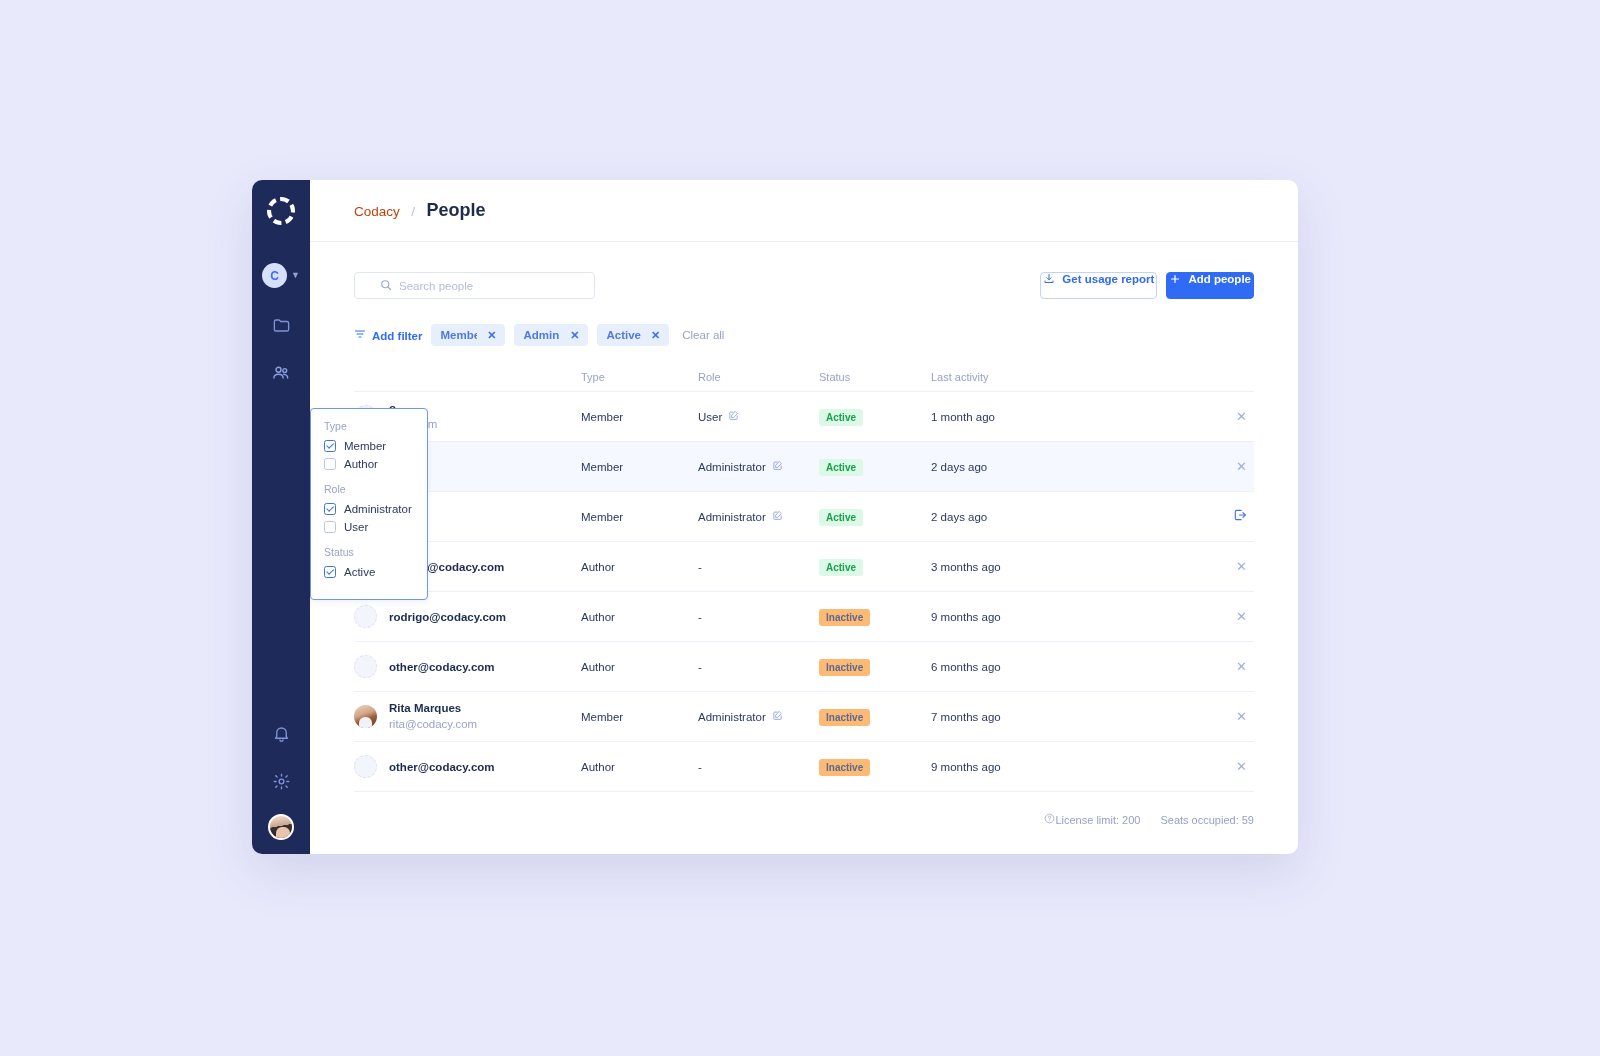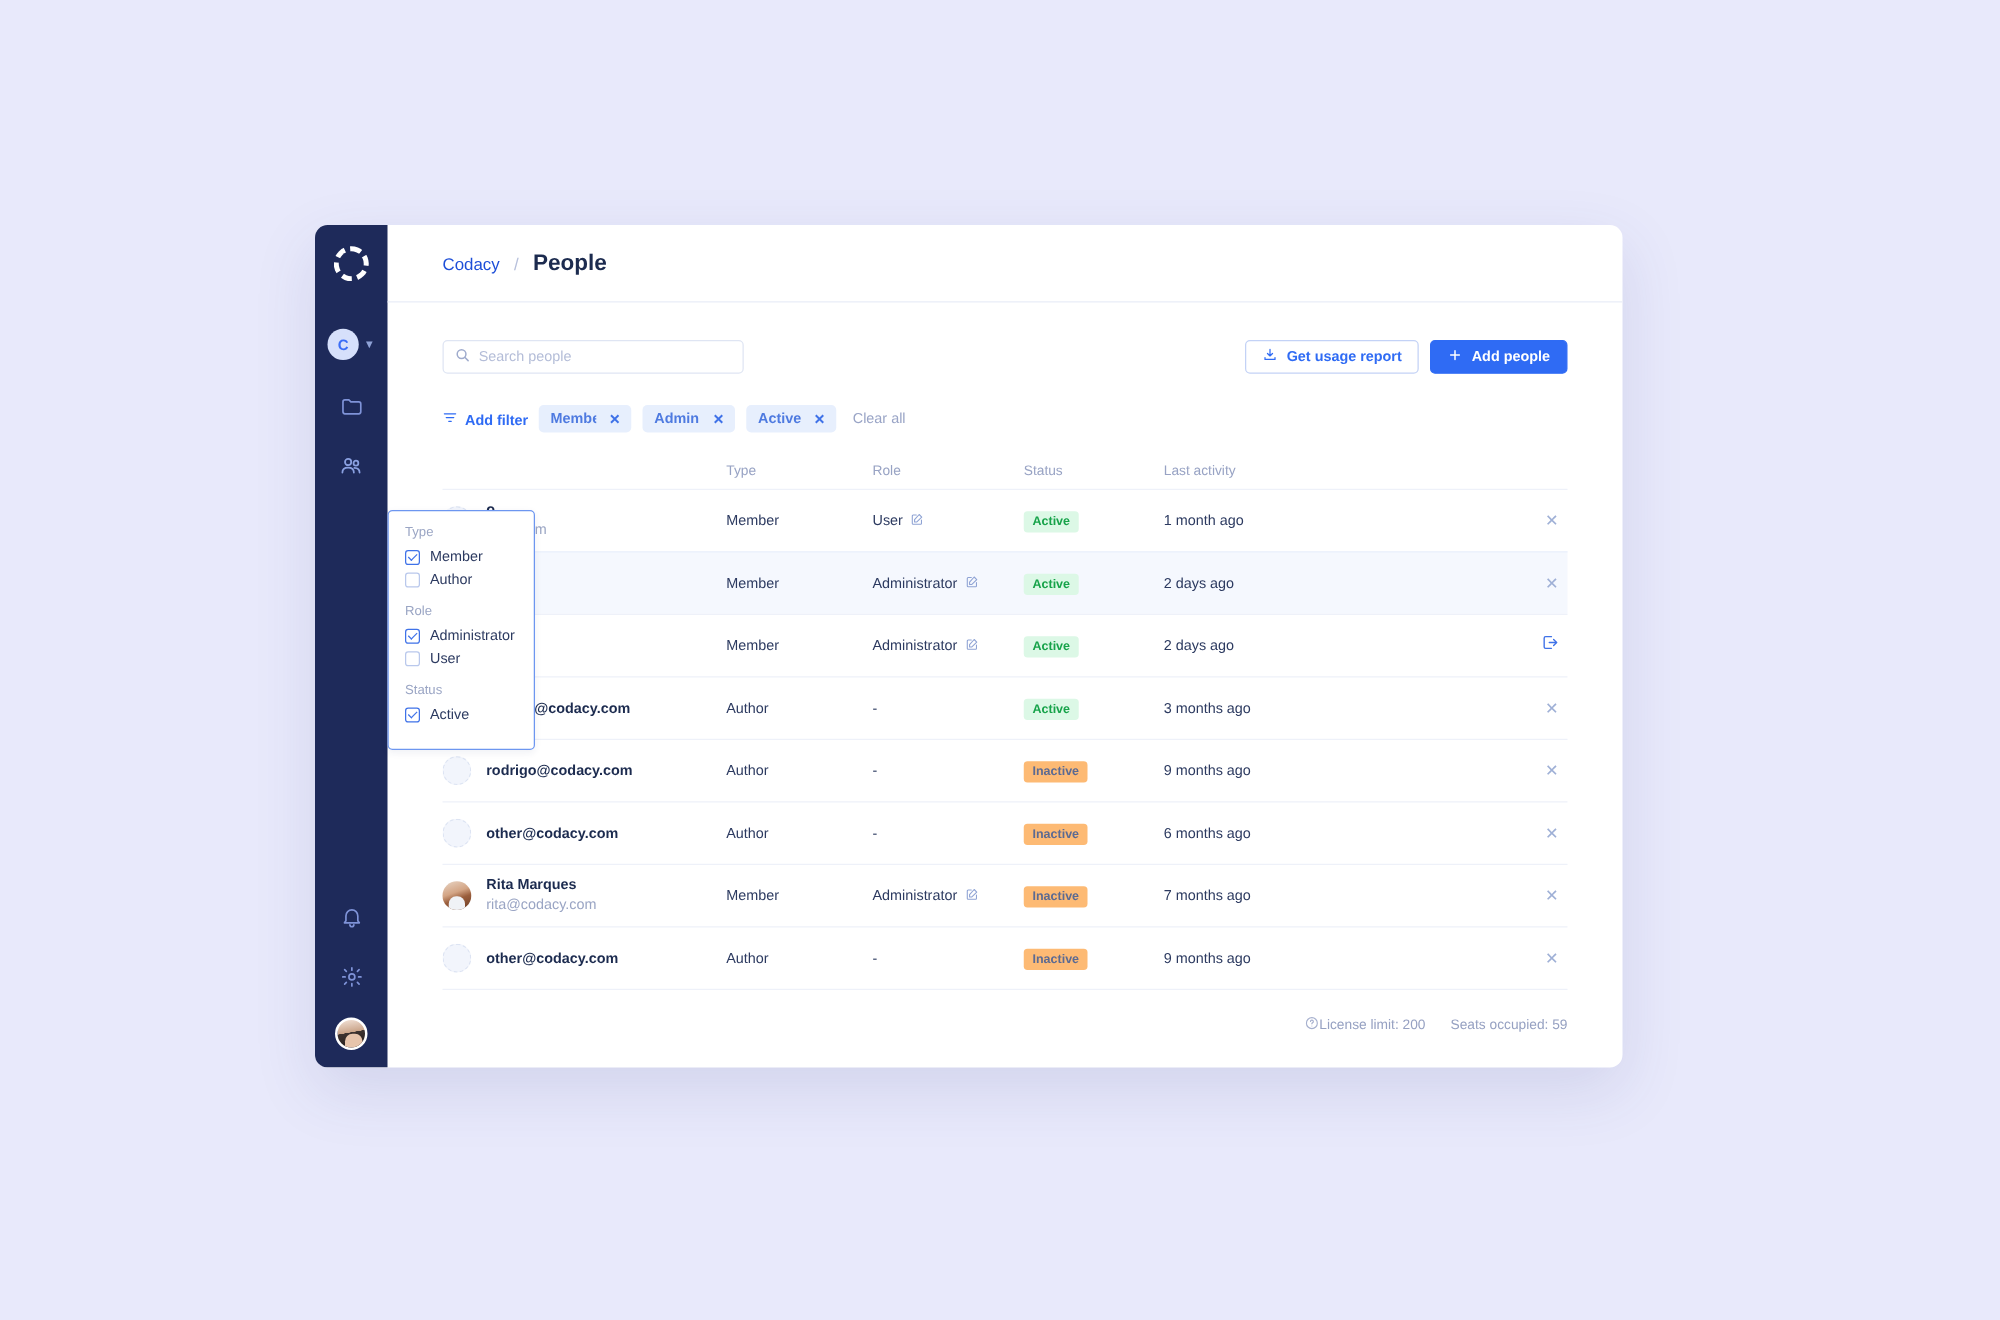--- a/index.html
+++ b/index.html
@@ -57,43 +57,43 @@
   }
 
   
   #main { flex: 1; display: flex; flex-direction: column; min-width: 0; position: relative; }
 
   #topbar {
     height: 62px; flex: 0 0 62px;
     border-bottom: 1px solid #e9edf7;
     display: flex; align-items: center; padding-left: 44px;
   }
-  .crumb { font-size: 13.5px; color: #1d4ed8; }
+  .crumb { font-size: 13.5px; color: #c2410c; }
   .crumb-sep { font-size: 13.5px; color: #b7c0dc; margin: 0 7px; }
   .crumb-current { font-size: 18px; color: #1c2b4f; font-weight: bold; }
 
   #content { flex: 1; padding: 30px 44px 0 44px; position: relative; }
 
   
   .toolbar { display: flex; align-items: center; justify-content: space-between; }
   .search-box {
     width: 241px; height: 27px;
     border: 1px solid #dfe5f3; border-radius: 4px;
-    display: flex; align-items: center; padding: 0 9px; gap: 7px;
+    display: flex; align-items: center; padding: 0 25px; gap: 7px;
     background: #fff;
   }
   .search-box input {
     border: 0; outline: none; flex: 1; font-size: 11.5px;
     font-family: "Liberation Sans", sans-serif; color: #5a6892;
   }
   .search-box input::placeholder { color: #b4bdd8; }
   .btn-row { display: flex; gap: 9px; }
   .btn {
     height: 27px; border-radius: 4px; font-size: 11.5px; font-weight: bold;
-    display: flex; align-items: center; gap: 7px; padding: 0 13px;
+    display: flex; align-items: flex-start; gap: 7px; padding: 0 2px;
     cursor: pointer; white-space: nowrap;
   }
   .btn-outline { background: #fff; border: 1px solid #c3d2f6; color: #2f6bf4; }
   .btn-primary { background: #2f6bf4; border: 1px solid #2f6bf4; color: #fff; }
 
   
   .filter-row { display: flex; align-items: center; gap: 9px; margin-top: 25px; }
   .add-filter {
     display: flex; align-items: flex-end; gap: 6px;
     color: #2f6bf4; font-size: 11.5px; font-weight: bold; cursor: pointer;

